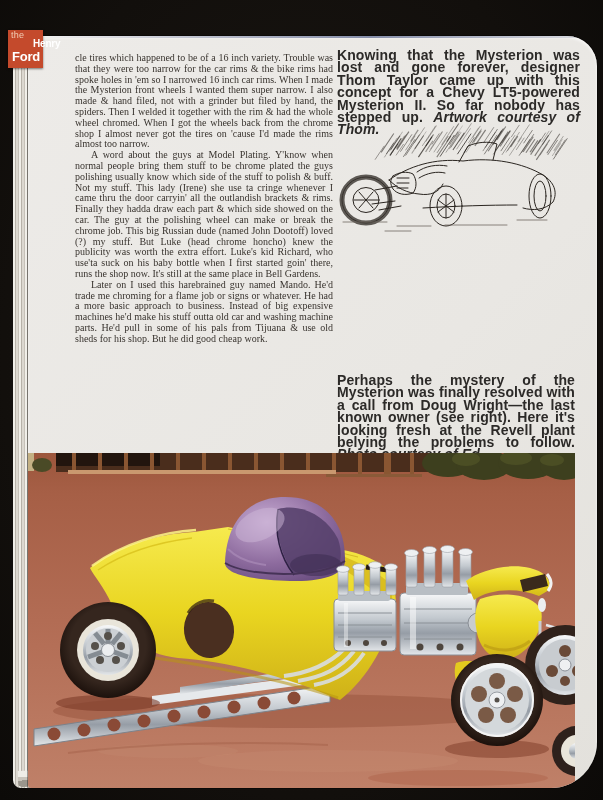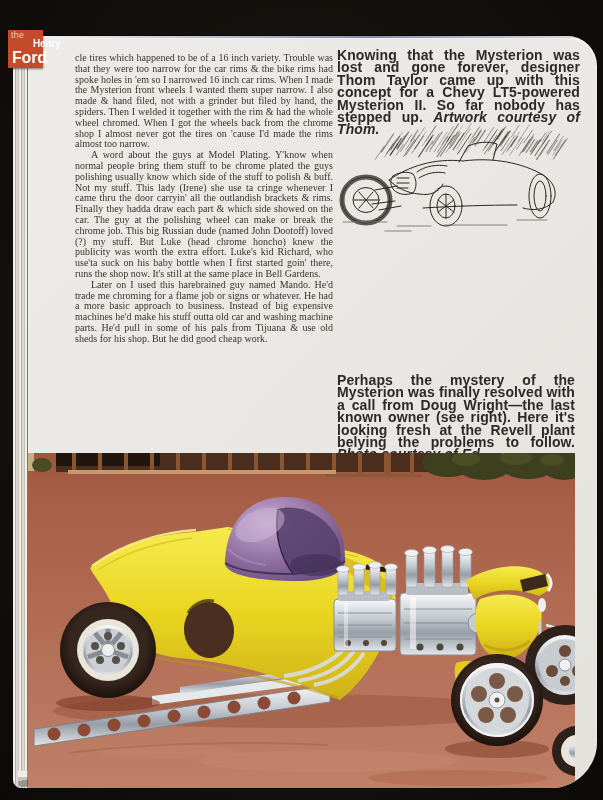--- a/index.html
+++ b/index.html
@@ -29,21 +29,21 @@
     position:absolute;left:0;top:0;width:100%;height:2px;
     background:linear-gradient(90deg,rgba(30,44,92,.0) 0%,rgba(42,58,110,.55) 60%,rgba(42,58,110,.15) 96%);
   }
   
   .logo{
     position:absolute;left:8px;top:14px;width:35px;height:38px;
     background:#c44a2c;z-index:30;box-shadow:0 1px 2px rgba(0,0,0,.5);margin-top:16px;
   }
   .logo .the{position:absolute;top:0px;left:3px;font-size:9px;color:#f2cdb5;letter-spacing:.2px;}
   .logo .l1{position:absolute;top:8px;left:9px;font-size:10px;font-weight:bold;color:#fff;letter-spacing:-.2px;padding-left:16px;}
-  .logo .l2{position:absolute;top:19px;left:4px;font-size:16px;font-weight:bold;color:#fff;letter-spacing:-.2px;}
+  .logo .l2{position:absolute;top:19px;left:4px;font-size:13px;font-weight:bold;color:#fff;letter-spacing:-.2px;}
   
   .article{
     position:absolute;left:47px;top:17px;width:258px;
     font-family:"Liberation Serif", serif;
     font-size:10px;line-height:10.8px;color:#38332e;text-align:justify;
   }
   .article p{margin:0;text-indent:16px;}
   .article p.cont{text-indent:0;}
   
   .caption{

